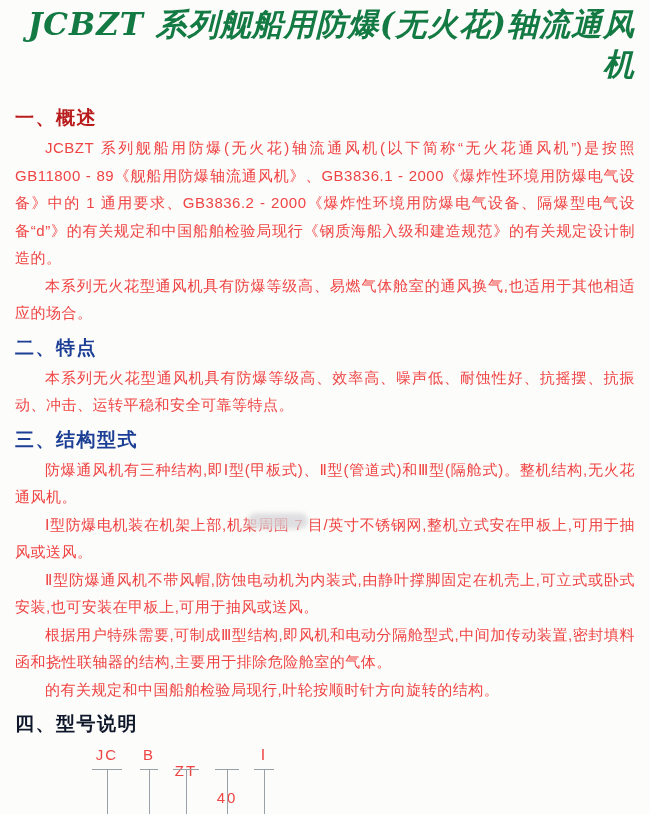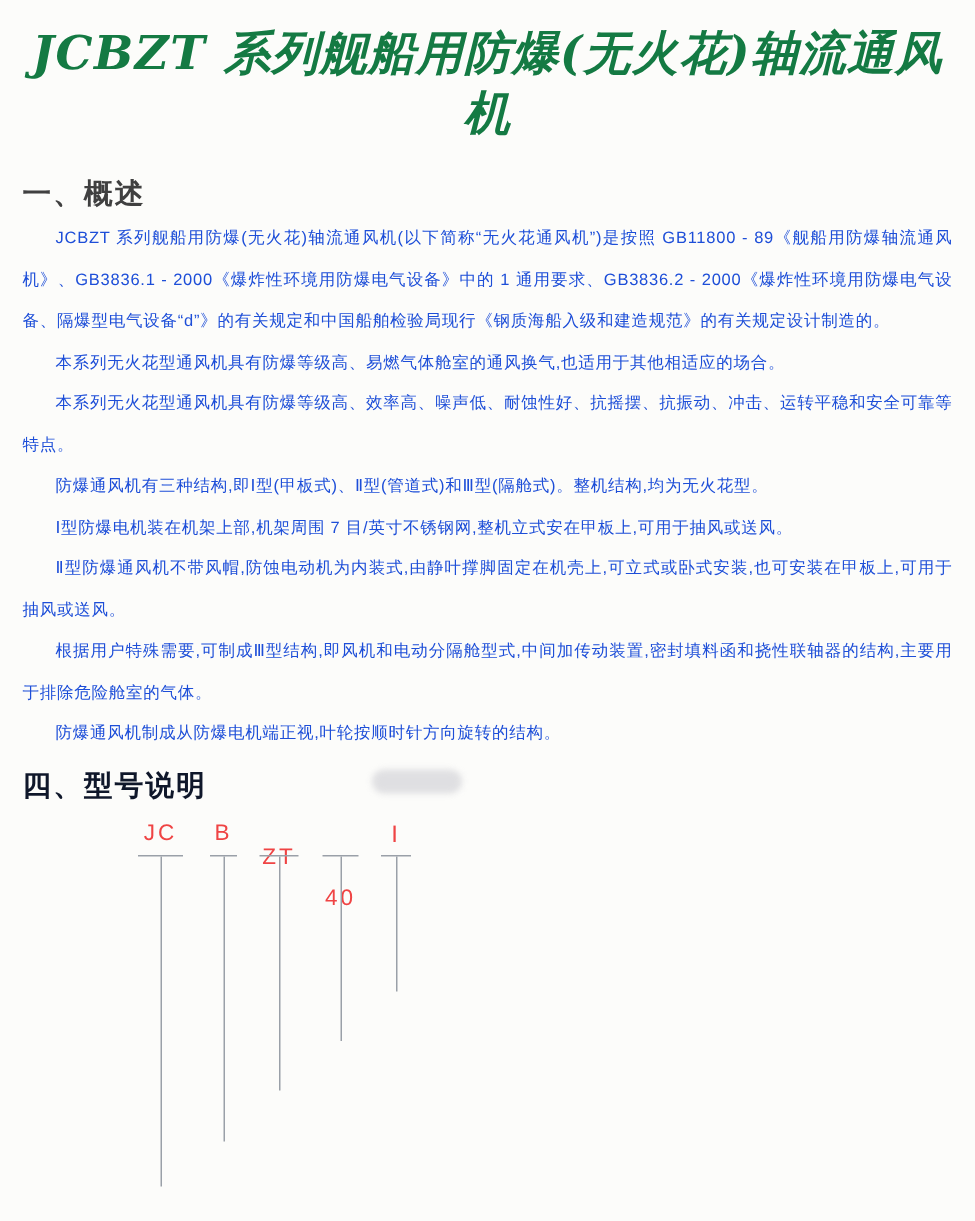--- a/index.html
+++ b/index.html
@@ -5,45 +5,45 @@
   html,body{margin:0;padding:0;}
   .page{
     position:relative;
     width:650px;height:814px;
     background:#fcfcfa;
     overflow:hidden;
     font-family:"Liberation Sans",sans-serif;
   }
   .content{padding:0 15px;}
   .title{
-    margin:16px 0 0 0;
-    text-align:center;
+    margin:4px 0 0 0;
+    text-align:right;
     font-family:"DejaVu Serif",serif;
     font-style:italic;
     font-weight:bold;
     font-size:31px;
     line-height:40px;
     letter-spacing:1px;
     color:#147a43;
   }
   .heading{
     margin:22px 0 5px 0;
     font-size:19px;
     line-height:23px;
     font-weight:bold;
     letter-spacing:1.5px;
     color:#1c3f95;
   }
   .heading.tight{margin-top:9px;}
   .para{
     margin:0;
-    font-size:11px;
+    font-size:15px;
     line-height:27.5px;
     letter-spacing:0.5px;
-    color:#1d4ed8;
+    color:#ef4444;
     text-align:justify;
     text-indent:2em;
   }
   
   .diagram{
     position:relative;
     height:268px;
     margin-top:4px;
   }
   .code{
@@ -76,35 +76,37 @@
   }
 </style>
 </head>
 <body>
 
 <div class="page">
   <div class="content">
     <h1 class="title" style="color: rgb(20, 122, 67);">JCBZT 系列舰船用防爆(无火花)轴流通风机</h1>
     <div id="sections">
   <section>
-    <h2 class="heading" style="color: #404040;">一、概述</h2>
+    <h2 class="heading" style="color: #b91c1c;">一、概述</h2>
   <p class="para">JCBZT 系列舰船用防爆(无火花)轴流通风机(以下简称“无火花通风机”)是按照 GB11800 - 89《舰船用防爆轴流通风机》、GB3836.1 - 2000《爆炸性环境用防爆电气设备》中的 1 通用要求、GB3836.2 - 2000《爆炸性环境用防爆电气设备、隔爆型电气设备“d”》的有关规定和中国船舶检验局现行《钢质海船入级和建造规范》的有关规定设计制造的。</p>
           <p class="para">本系列无火花型通风机具有防爆等级高、易燃气体舱室的通风换气,也适用于其他相适应的场合。</p>
         </section>
 
   <section>
+    <h2 class="heading tight" style="color: rgb(28, 63, 149);">二、特点</h2>
   <p class="para">本系列无火花型通风机具有防爆等级高、效率高、噪声低、耐蚀性好、抗摇摆、抗振动、冲击、运转平稳和安全可靠等特点。</p>
         </section>
 
   <section>
-  <p class="para">防爆通风机有三种结构,即Ⅰ型(甲板式)、Ⅱ型(管道式)和Ⅲ型(隔舱式)。整机结构,均为无火花型。</p>
+    <h2 class="heading tight" style="color: rgb(28, 63, 149);">三、结构型式</h2>
+  <p class="para">防爆通风机有三种结构,即Ⅰ型(甲板式)、Ⅱ型(管道式)和Ⅲ型(隔舱式)。整机结构,无火花通风机。</p>
           <p class="para">Ⅰ型防爆电机装在机架上部,机架周围 7 目/英寸不锈钢网,整机立式安在甲板上,可用于抽风或送风。</p>
           <p class="para">Ⅱ型防爆通风机不带风帽,防蚀电动机为内装式,由静叶撑脚固定在机壳上,可立式或卧式安装,也可安装在甲板上,可用于抽风或送风。</p>
           <p class="para">根据用户特殊需要,可制成Ⅲ型结构,即风机和电动分隔舱型式,中间加传动装置,密封填料函和挠性联轴器的结构,主要用于排除危险舱室的气体。</p>
-          <p class="para">防爆通风机制成从防爆电机端正视,叶轮按顺时针方向旋转的结构。</p>
+          <p class="para">的有关规定和中国船舶检验局现行,叶轮按顺时针方向旋转的结构。</p>
         </section>
 
   <section>
     <h2 class="heading tight" style="color: #0f172a;">四、型号说明</h2>
   </section>
 </div>
     <div id="diagram" class="diagram">
         <span class="code" style="left: 92px; top: 6px;">JC</span>
         <div class="uline" style="left: 77px; top: 29px; width: 30px;"></div>
         <div class="vline" style="left: 92px; top: 30px; height: 220px;"></div>

